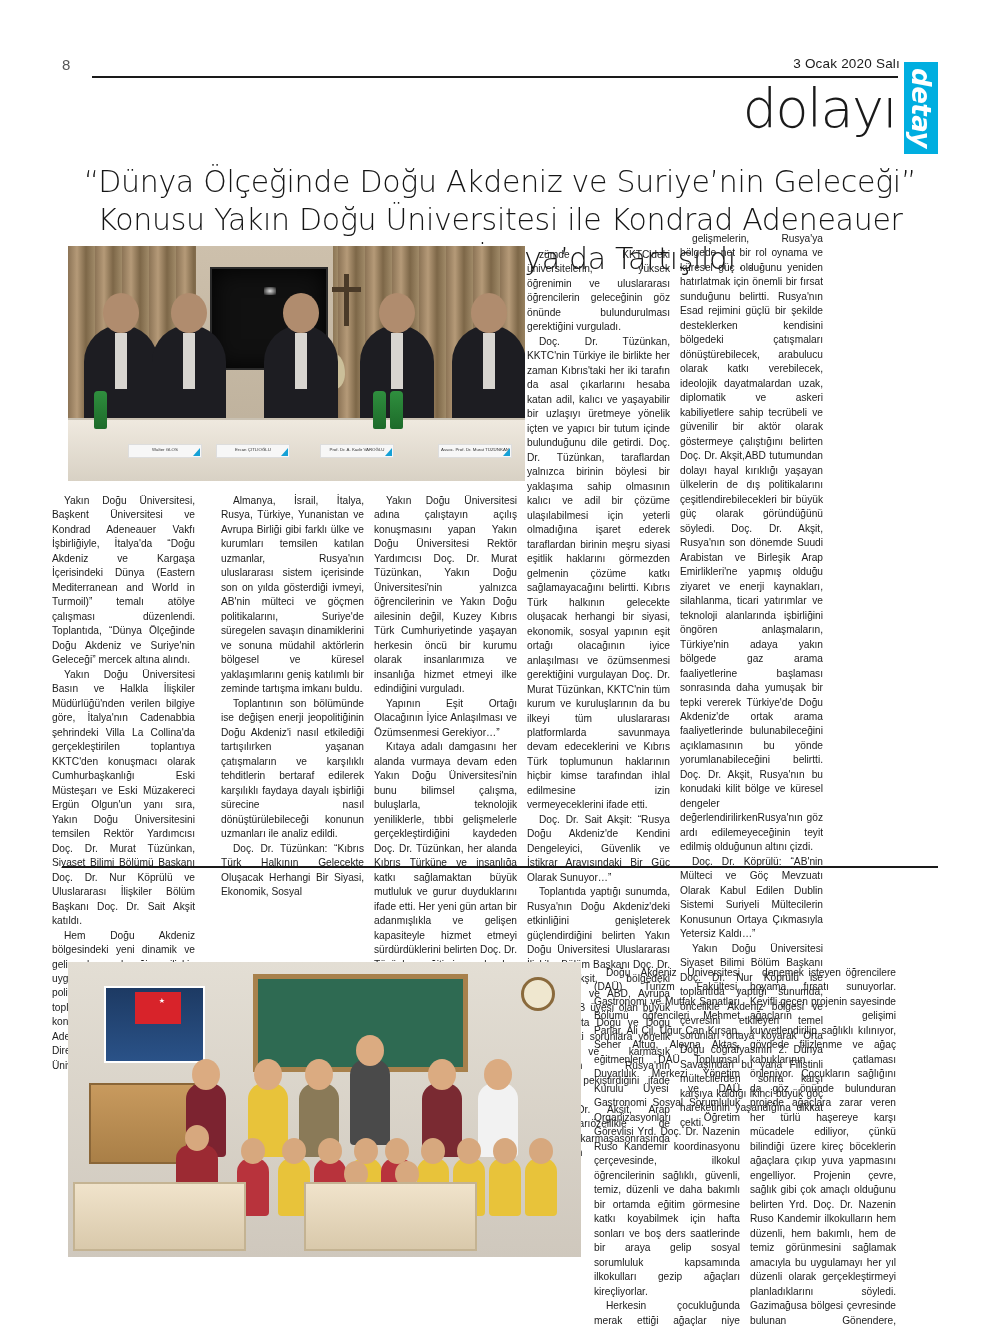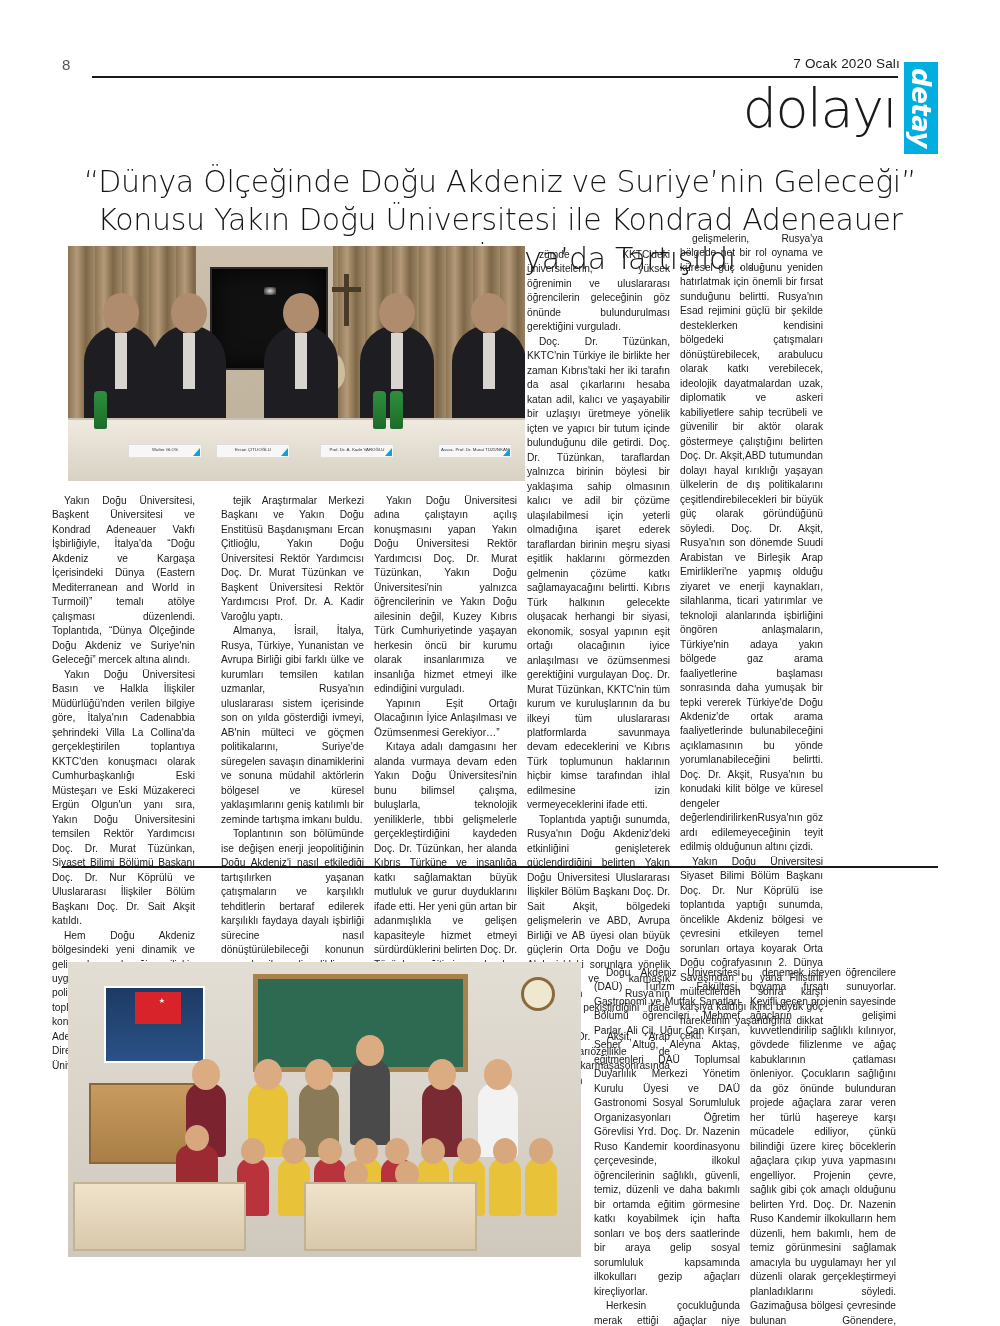--- a/index.html
+++ b/index.html
@@ -282,21 +282,21 @@
   .a2c1 { left: 594px; top: 966px; width: 146px; }
   .a2c2 { left: 750px; top: 966px; width: 146px; }
 </style>
 </head>
 <body>
 
 <div class="page">
 
   <div class="masthead">
     <div class="page-number">8</div>
-    <div class="issue-date">7  Ocak 2020 Salı</div>
+    <div class="issue-date">3  Ocak 2020 Salı</div>
     <div class="rule-top"></div>
     <div class="section-title">dolayı</div>
     <div class="brand-flag">
       <span>detay</span>
     </div>
   </div>
 
   <h1 class="main-headline">“Dünya Ölçeğinde Doğu Akdeniz ve Suriye’nin Geleceği” Konusu Yakın Doğu Üniversitesi ile Kondrad Adeneauer Vakfı Tarafından İtalya’da Tartışıldı…</h1>
 
   <div class="photo-panel">
@@ -319,38 +319,39 @@
     <div class="plate nm3">Prof. Dr. A. Kadir VAROĞLU</div>
     <div class="plate nm4">Assoc. Prof. Dr. Murat TÜZÜNKAN</div>
   </div>
 
   <div class="col a1c1">
       <p>Yakın Doğu Üniversitesi, Başkent Üniversitesi ve Kondrad Adeneauer Vakfı İşbirliğiyle, İtalya'da  “Doğu Akdeniz ve Kargaşa İçerisindeki Dünya (Eastern Mediterranean and World in Turmoil)” temalı atölye çalışması düzenlendi. Toplantıda, “Dünya Ölçeğinde Doğu Akdeniz ve Suriye'nin Geleceği” mercek altına alındı.</p>
       <p>Yakın Doğu Üniversitesi Basın ve Halkla İlişkiler Müdürlüğü'nden verilen bilgiye göre, İtalya'nın Cadenabbia şehrindeki Villa La Collina'da gerçekleştirilen toplantıya KKTC'den konuşmacı olarak Cumhurbaşkanlığı Eski Müsteşarı ve Eski Müzakereci Ergün Olgun'un yanı sıra,  Yakın Doğu Üniversitesini temsilen Rektör Yardımcısı Doç. Dr. Murat Tüzünkan, Siyaset Bilimi Bölümü Başkanı Doç. Dr. Nur Köprülü ve Uluslararası İlişkiler Bölüm Başkanı Doç. Dr. Sait Akşit katıldı.</p>
       <p>Hem Doğu Akdeniz bölgesindeki yeni dinamik ve gelişmeler geleceğine ilişkin uygulamaya koyduğu politikaların ele alındığı toplantının açılış konuşmalarını, Konrad Adenauer Vakfı Türkiye Direktörü Walter Glos, Başkent Ünivetesitesi Stra-</p>
     </div>
   <div class="col a1c2">
-      <p>tejik Araştırmalar Merkezi Başkanı ve Yakın Doğu Enstitüsü Başdanışmanı Ercan Çitlioğlu, Yakın Doğu Üniversitesi Rektör Yardımcısı Doç. Dr. Murat Tüzünkan ve Başkent Üniversitesi Rektör Yardımcısı Prof. Dr. A. Kadir Varoğlu yaptı.</p>
       <p>Almanya, İsrail, İtalya, Rusya, Türkiye, Yunanistan ve Avrupa Birliği gibi farklı ülke ve kurumları temsilen katılan uzmanlar, Rusya'nın uluslararası sistem içerisinde son on yılda gösterdiği ivmeyi, AB'nin mülteci ve göçmen politikalarını, Suriye'de süregelen savaşın dinamiklerini ve sonuna müdahil aktörlerin bölgesel ve küresel yaklaşımlarını geniş katılımlı bir zeminde tartışma imkanı buldu.</p>
       <p>Toplantının son bölümünde ise değişen enerji jeopolitiğinin Doğu Akdeniz'i nasıl etkilediği tartışılırken yaşanan çatışmaların ve karşılıklı tehditlerin bertaraf edilerek karşılıklı faydaya dayalı işbirliği sürecine nasıl dönüştürülebileceği konunun uzmanları ile analiz edildi.</p>
       <p>Doç. Dr. Tüzünkan: “Kıbrıs Türk Halkının Gelecekte Oluşacak Herhangi Bir Siyasi, Ekonomik, Sosyal</p>
     </div>
   <div class="col a1c3">
       <p>Yakın Doğu Üniversitesi adına çalıştayın açılış konuşmasını yapan Yakın Doğu Üniversitesi Rektör Yardımcısı Doç. Dr. Murat Tüzünkan, Yakın Doğu Üniversitesi'nin yalnızca öğrencilerinin ve Yakın Doğu ailesinin değil, Kuzey Kıbrıs Türk Cumhuriyetinde yaşayan herkesin öncü bir kurumu olarak insanlarımıza ve insanlığa hizmet etmeyi ilke edindiğini vurguladı.</p>
       <p>Yapının Eşit Ortağı Olacağının İyice Anlaşılması ve Özümsenmesi Gerekiyor…”</p>
       <p>Kıtaya adalı damgasını her alanda vurmaya devam eden Yakın Doğu Üniversitesi'nin bunu bilimsel çalışma, buluşlarla, teknolojik yeniliklerle, tıbbi gelişmelerle gerçekleştirdiğini kaydeden Doç. Dr. Tüzünkan, her alanda Kıbrıs Türküne ve insanlığa katkı sağlamaktan büyük mutluluk ve gurur duyduklarını ifade etti. Her yeni gün artan bir adanmışlıkla ve gelişen kapasiteyle hizmet etmeyi sürdürdüklerini belirten Doç. Dr. Tüzünkan, eğitimin sınırları her anlamda aşan bir alan olduğunun altını çizerek Kıbrıs'ta ulaşılacak herhangi bir nihai çö-</p>
     </div>
   <div class="col a1c4">
       <p>zümde  KKTC'deki  üniversitelerin, yüksek öğrenimin ve uluslararası öğrencilerin geleceğinin göz önünde bulundurulması gerektiğini vurguladı.</p>
       <p>Doç. Dr. Tüzünkan, KKTC'nin Türkiye ile birlikte her zaman Kıbrıs'taki her iki tarafın da asal çıkarlarını hesaba katan adil, kalıcı ve yaşayabilir bir uzlaşıyı üretmeye yönelik içten ve yapıcı bir tutum içinde bulunduğunu dile getirdi. Doç. Dr. Tüzünkan, taraflardan yalnızca birinin böylesi bir yaklaşıma sahip olmasının kalıcı ve adil bir çözüme ulaşılabilmesi için yeterli olmadığına işaret ederek taraflardan birinin meşru siyasi eşitlik haklarını görmezden gelmenin çözüme katkı sağlamayacağını belirtti. Kıbrıs Türk halkının gelecekte oluşacak herhangi bir siyasi, ekonomik, sosyal yapının eşit ortağı olacağının iyice anlaşılması ve özümsenmesi gerektiğini vurgulayan Doç. Dr. Murat Tüzünkan, KKTC'nin tüm kurum ve kuruluşlarının da bu ilkeyi tüm uluslararası platformlarda savunmaya devam edeceklerini ve Kıbrıs Türk toplumunun haklarının hiçbir kimse tarafından ihlal edilmesine izin vermeyeceklerini ifade etti.</p>
+      <p>Doç. Dr. Sait Akşit: “Rusya Doğu Akdeniz'de Kendini Dengeleyici, Güvenlik ve İstikrar Arayışındaki Bir Güç Olarak Sunuyor…”</p>
       <p>Toplantıda yaptığı sunumda, Rusya'nın Doğu Akdeniz'deki etkinliğini genişleterek güçlendirdiğini belirten Yakın Doğu Üniversitesi Uluslararası İlişkiler Bölüm Başkanı Doç. Dr. Sait Akşit, bölgedeki gelişmelerin ve ABD, Avrupa Birliği ve AB üyesi olan büyük güçlerin Orta Doğu ve Doğu Akdeniz'deki sorunlara yönelik belirsiz ve karmaşık mesajlarının Rusya'nın konumunu pekiştirdiğini ifade etti.</p>
       <p>Doç. Dr. Akşit, Arap ayaklanmalarıözellikle de Suriye'deki karmaşasonrasında ortaya çıkan</p>
     </div>
   <div class="col a1c5">
       <p>gelişmelerin, Rusya'ya bölgede net bir rol oynama ve küresel güç olduğunu yeniden hatırlatmak için önemli bir fırsat sunduğunu belirtti. Rusya'nın Esad rejimini güçlü bir şekilde desteklerken kendisini bölgedeki çatışmaları dönüştürebilecek, arabulucu olarak katkı verebilecek, ideolojik dayatmalardan uzak, diplomatik ve askeri kabiliyetlere sahip tecrübeli ve güvenilir bir aktör olarak göstermeye çalıştığını belirten Doç. Dr. Akşit,ABD tutumundan dolayı hayal kırıklığı yaşayan ülkelerin de dış politikalarını çeşitlendirebilecekleri bir büyük güç olarak göründüğünü söyledi. Doç. Dr. Akşit, Rusya'nın son dönemde Suudi Arabistan ve Birleşik Arap Emirlikleri'ne yapmış olduğu ziyaret ve enerji kaynakları, silahlanma, ticari yatırımlar ve teknoloji alanlarında işbirliğini öngören anlaşmaların, Türkiye'nin adaya yakın bölgede gaz arama faaliyetlerine başlaması sonrasında daha yumuşak bir tepki vererek Türkiye'de Doğu Akdeniz'de ortak arama faaliyetlerinde bulunabileceğini açıklamasının bu yönde yorumlanabileceğini belirtti. Doç. Dr. Akşit, Rusya'nın bu konudaki kilit bölge ve küresel dengeler değerlendirilirkenRusya'nın göz ardı edilemeyeceğinin teyit edilmiş olduğunun altını çizdi.</p>
+      <p>Doç. Dr. Köprülü: “AB'nin Mülteci ve Göç Mevzuatı Olarak Kabul Edilen Dublin Sistemi Suriyeli Mültecilerin Konusunun Ortaya Çıkmasıyla Yetersiz Kaldı…”</p>
       <p>Yakın Doğu Üniversitesi Siyaset Bilimi Bölüm Başkanı Doç. Dr. Nur Köprülü ise toplantıda yaptığı sunumda, öncelikle Akdeniz bölgesi ve çevresini etkileyen temel sorunları ortaya koyarak Orta Doğu coğrafyasının 2. Dünya Savaşından bu yana Filistinli mültecilerden sonra karşı karşıya kaldığı ikinci büyük göç hareketinin yaşandığına dikkat çekti.</p>
     </div>
 
   <div class="divider"></div>
 
 
   <div class="photo-class">
     <div class="cwall"></div>
     <div class="poster"></div>
     <div class="flag"></div>

